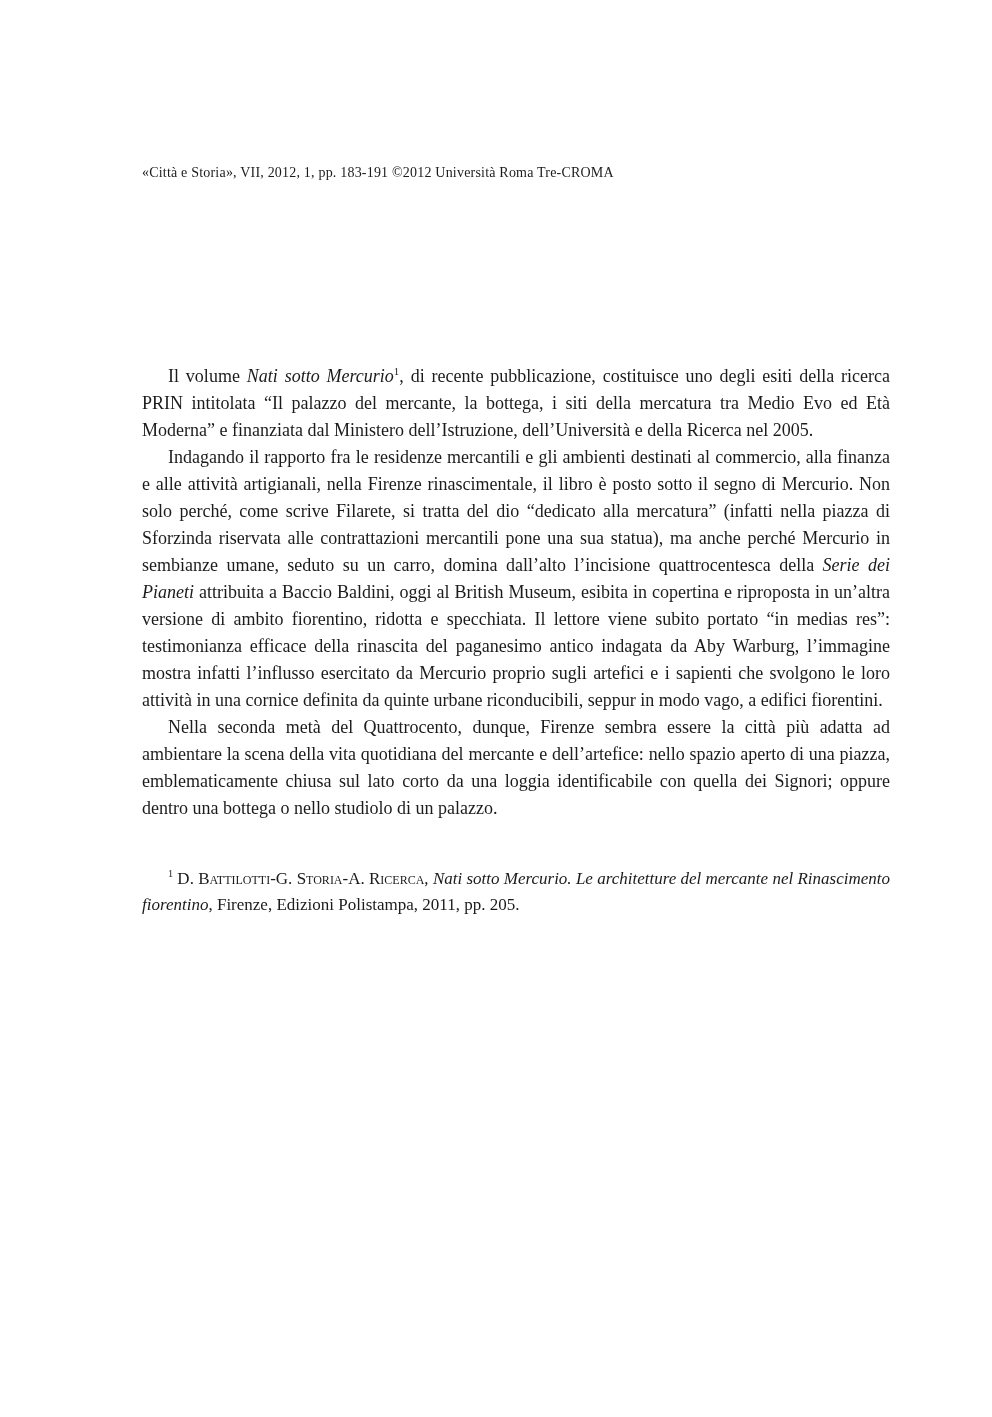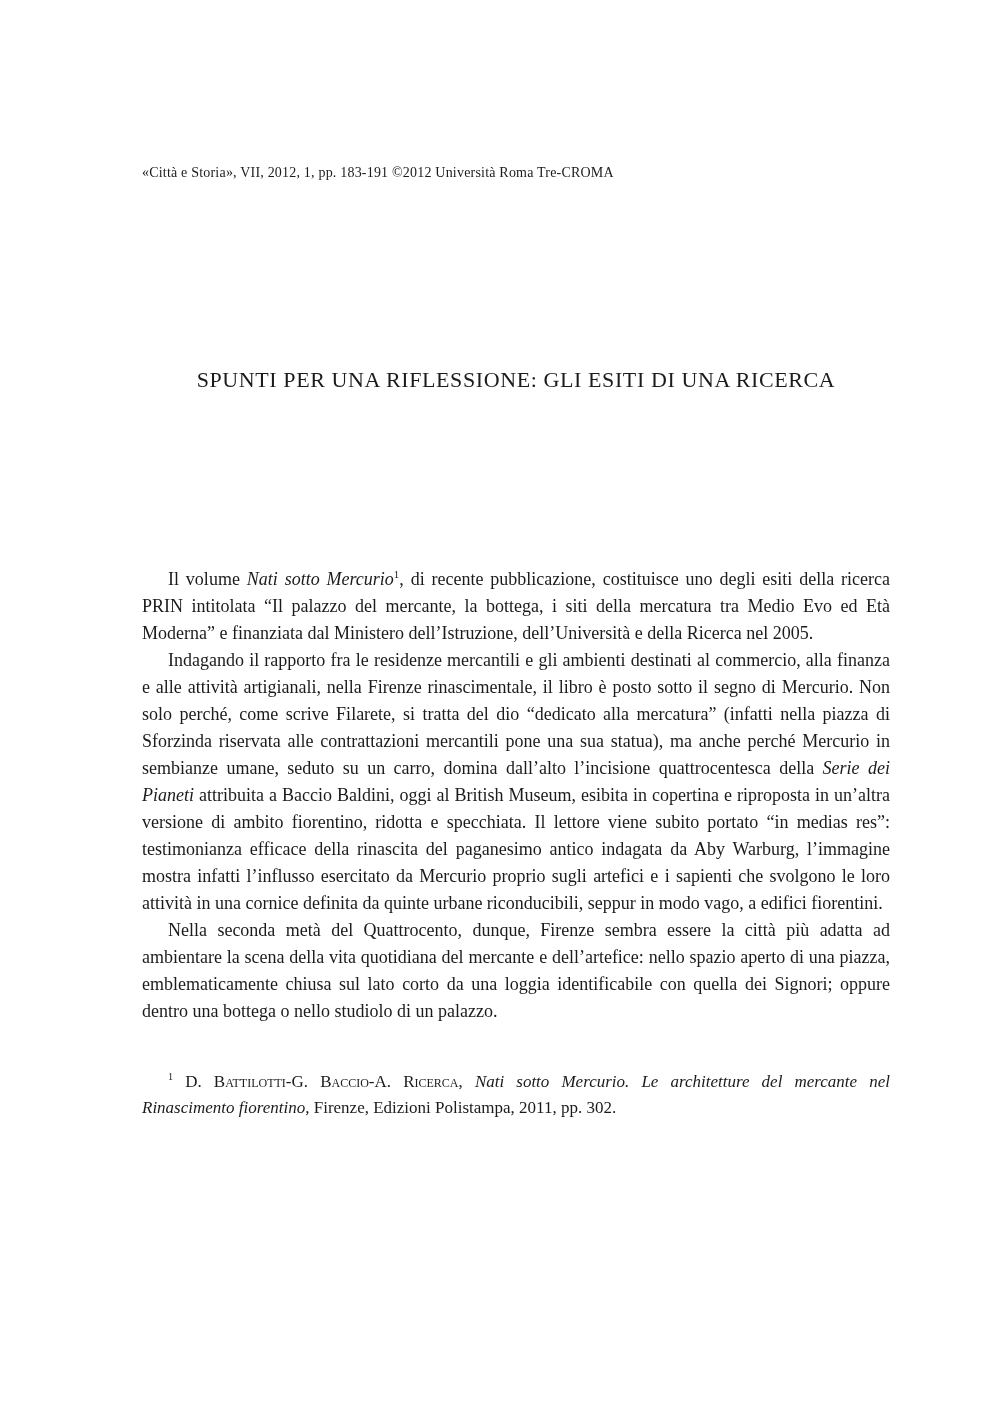--- a/index.html
+++ b/index.html
@@ -68,28 +68,27 @@
   }
 </style>
 </head>
 <body>
 
 <div class="page">
 
   <div class="running-header">«Città e Storia», VII, 2012, 1, pp. 183-191 ©2012 Università Roma Tre-CROMA</div>
 
   <h1 class="article-title">
-    <span class="title-line">SPUNTI PER UNA RIFLESSIONE: GLI ESITI DI UNA RICERCA</span>
   </h1>
 
   <div class="body-text">
 
     <p><span>Il volume </span><span class="italic">Nati sotto Mercurio</span><sup class="fn-mark">1</sup><span>, di recente pubblicazione, costituisce uno degli esiti della ricerca PRIN intitolata “Il palazzo del mercante, la bottega, i siti della mercatura tra Medio Evo ed Età Moderna” e finanziata dal Ministero dell’Istruzione, dell’Università e della Ricerca nel 2005.</span></p>
 
     <p><span>Indagando il rapporto fra le residenze mercantili e gli ambienti destinati al commercio, alla finanza e alle attività artigianali, nella Firenze rinascimentale, il libro è posto sotto il segno di Mercurio. Non solo perché, come scrive Filarete, si tratta del dio “dedicato alla mercatura” (infatti nella piazza di Sforzinda riservata alle contrattazioni mercantili pone una sua statua), ma anche perché Mercurio in sembianze umane, seduto su un carro, domina dall’alto l’incisione quattrocentesca della </span><span class="italic">Serie dei Pianeti</span><span> attribuita a Baccio Baldini, oggi al British Museum, esibita in copertina e riproposta in un’altra versione di ambito fiorentino, ridotta e specchiata. Il lettore viene subito portato “in medias res”: testimonianza efficace della rinascita del paganesimo antico indagata da Aby Warburg, l’immagine mostra infatti l’influsso esercitato da Mercurio proprio sugli artefici e i sapienti che svolgono le loro attività in una cornice definita da quinte urbane riconducibili, seppur in modo vago, a edifici fiorentini.</span></p>
 
     <p><span>Nella seconda metà del Quattrocento, dunque, Firenze sembra essere la città più adatta ad ambientare la scena della vita quotidiana del mercante e dell’artefice: nello spazio aperto di una piazza, emblematicamente chiusa sul lato corto da una loggia identificabile con quella dei Signori; oppure dentro una bottega o nello studiolo di un palazzo.</span></p>
 
   </div>
 
-  <div class="footnote"><sup class="fn-mark">1</sup><span> D. </span><span class="sc">Battilotti</span><span>-G. </span><span class="sc">Baccio</span><span>-A. </span><span class="sc">Ricerca</span><span>, </span><span class="italic">Nati sotto Mercurio. Le architetture del mercante nel Rinascimento fiorentino</span><span>, Firenze, Edizioni Polistampa, 2011, pp. 302.</span></div>
+  <div class="footnote"><sup class="fn-mark">1</sup><span> D. </span><span class="sc">Battilotti</span><span>-G. </span><span class="sc">Storia</span><span>-A. </span><span class="sc">Ricerca</span><span>, </span><span class="italic">Nati sotto Mercurio. Le architetture del mercante nel Rinascimento fiorentino</span><span>, Firenze, Edizioni Polistampa, 2011, pp. 205.</span></div>
 
 </div>
 
 </body></html>

